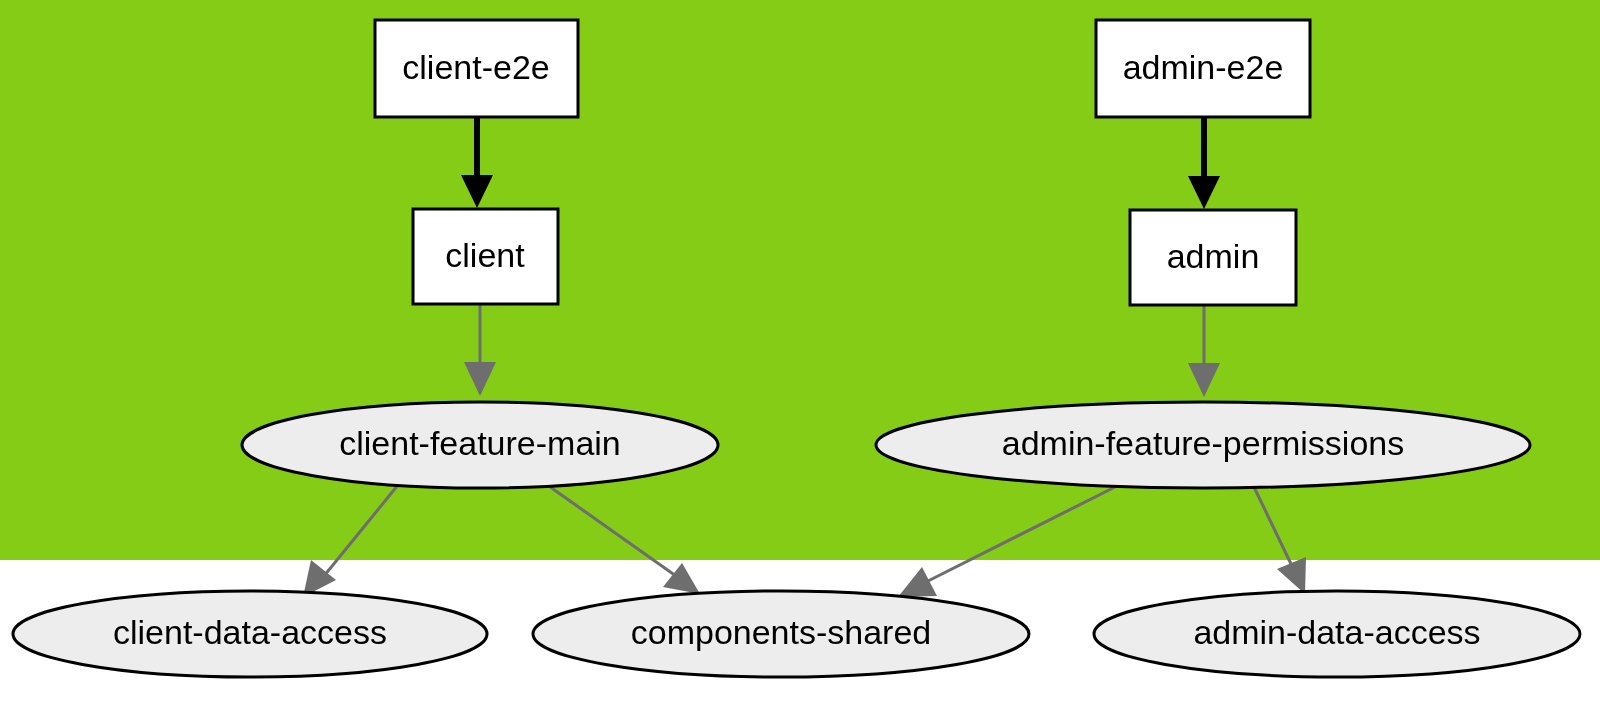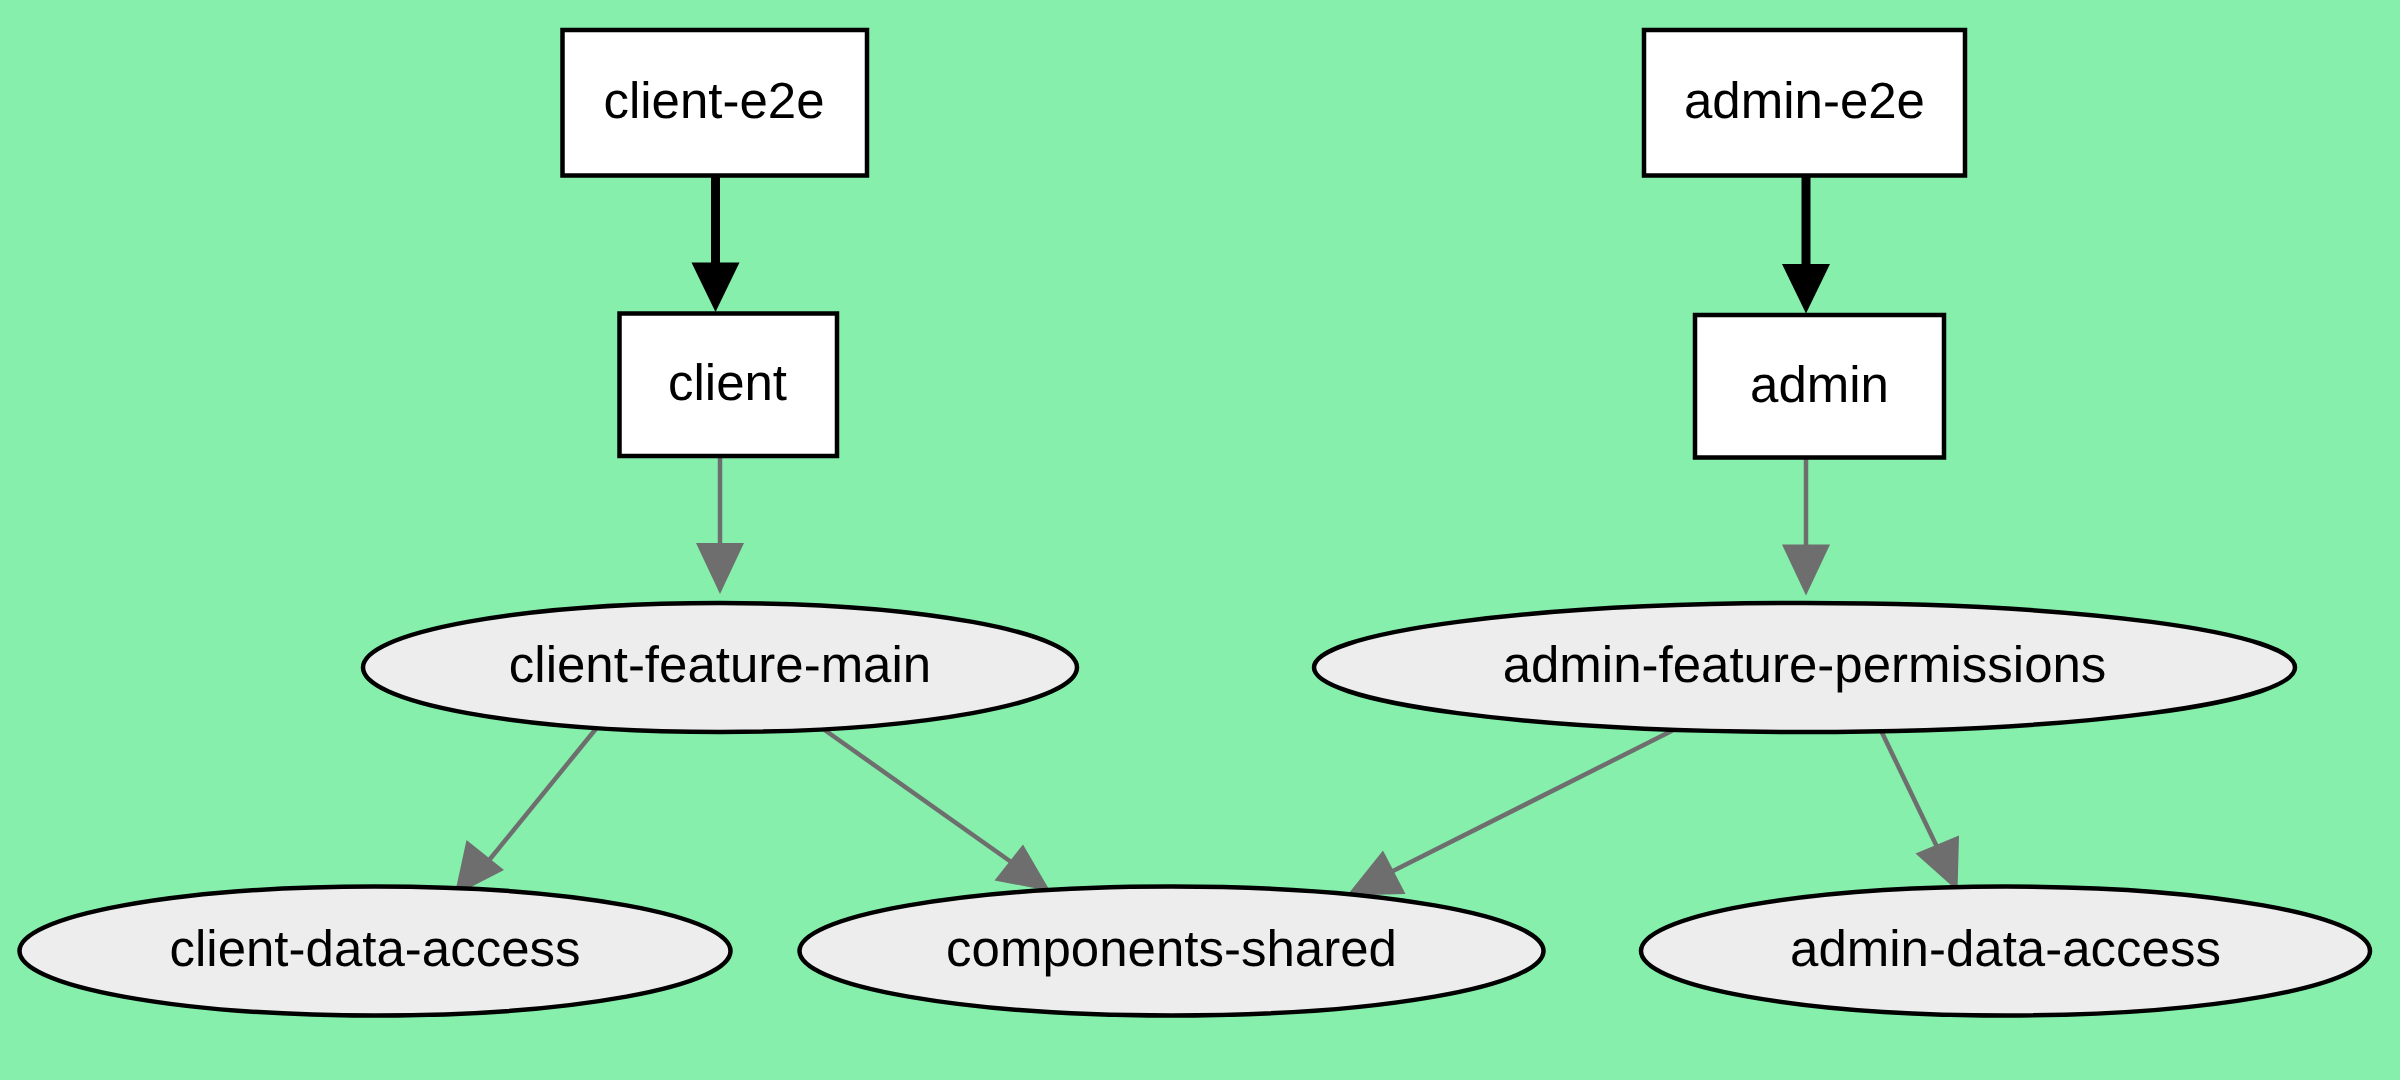--- a/index.html
+++ b/index.html
@@ -10,22 +10,22 @@
   }
   body {
     width: 1600px;
     height: 720px;
     overflow: hidden;
     font-family: "Liberation Sans", sans-serif;
   }
   #graph-root {
     position: relative;
     width: 1600px;
-    height: 720px;
-    background: #86efac;
+    height: 560px;
+    background: #84cc16;
   }
   svg.graph-canvas {
     display: block;
     width: 1600px;
     height: 720px;
   }
   .node-box-shape {
     fill: #ffffff;
     stroke: #000000;
     stroke-width: 3;

